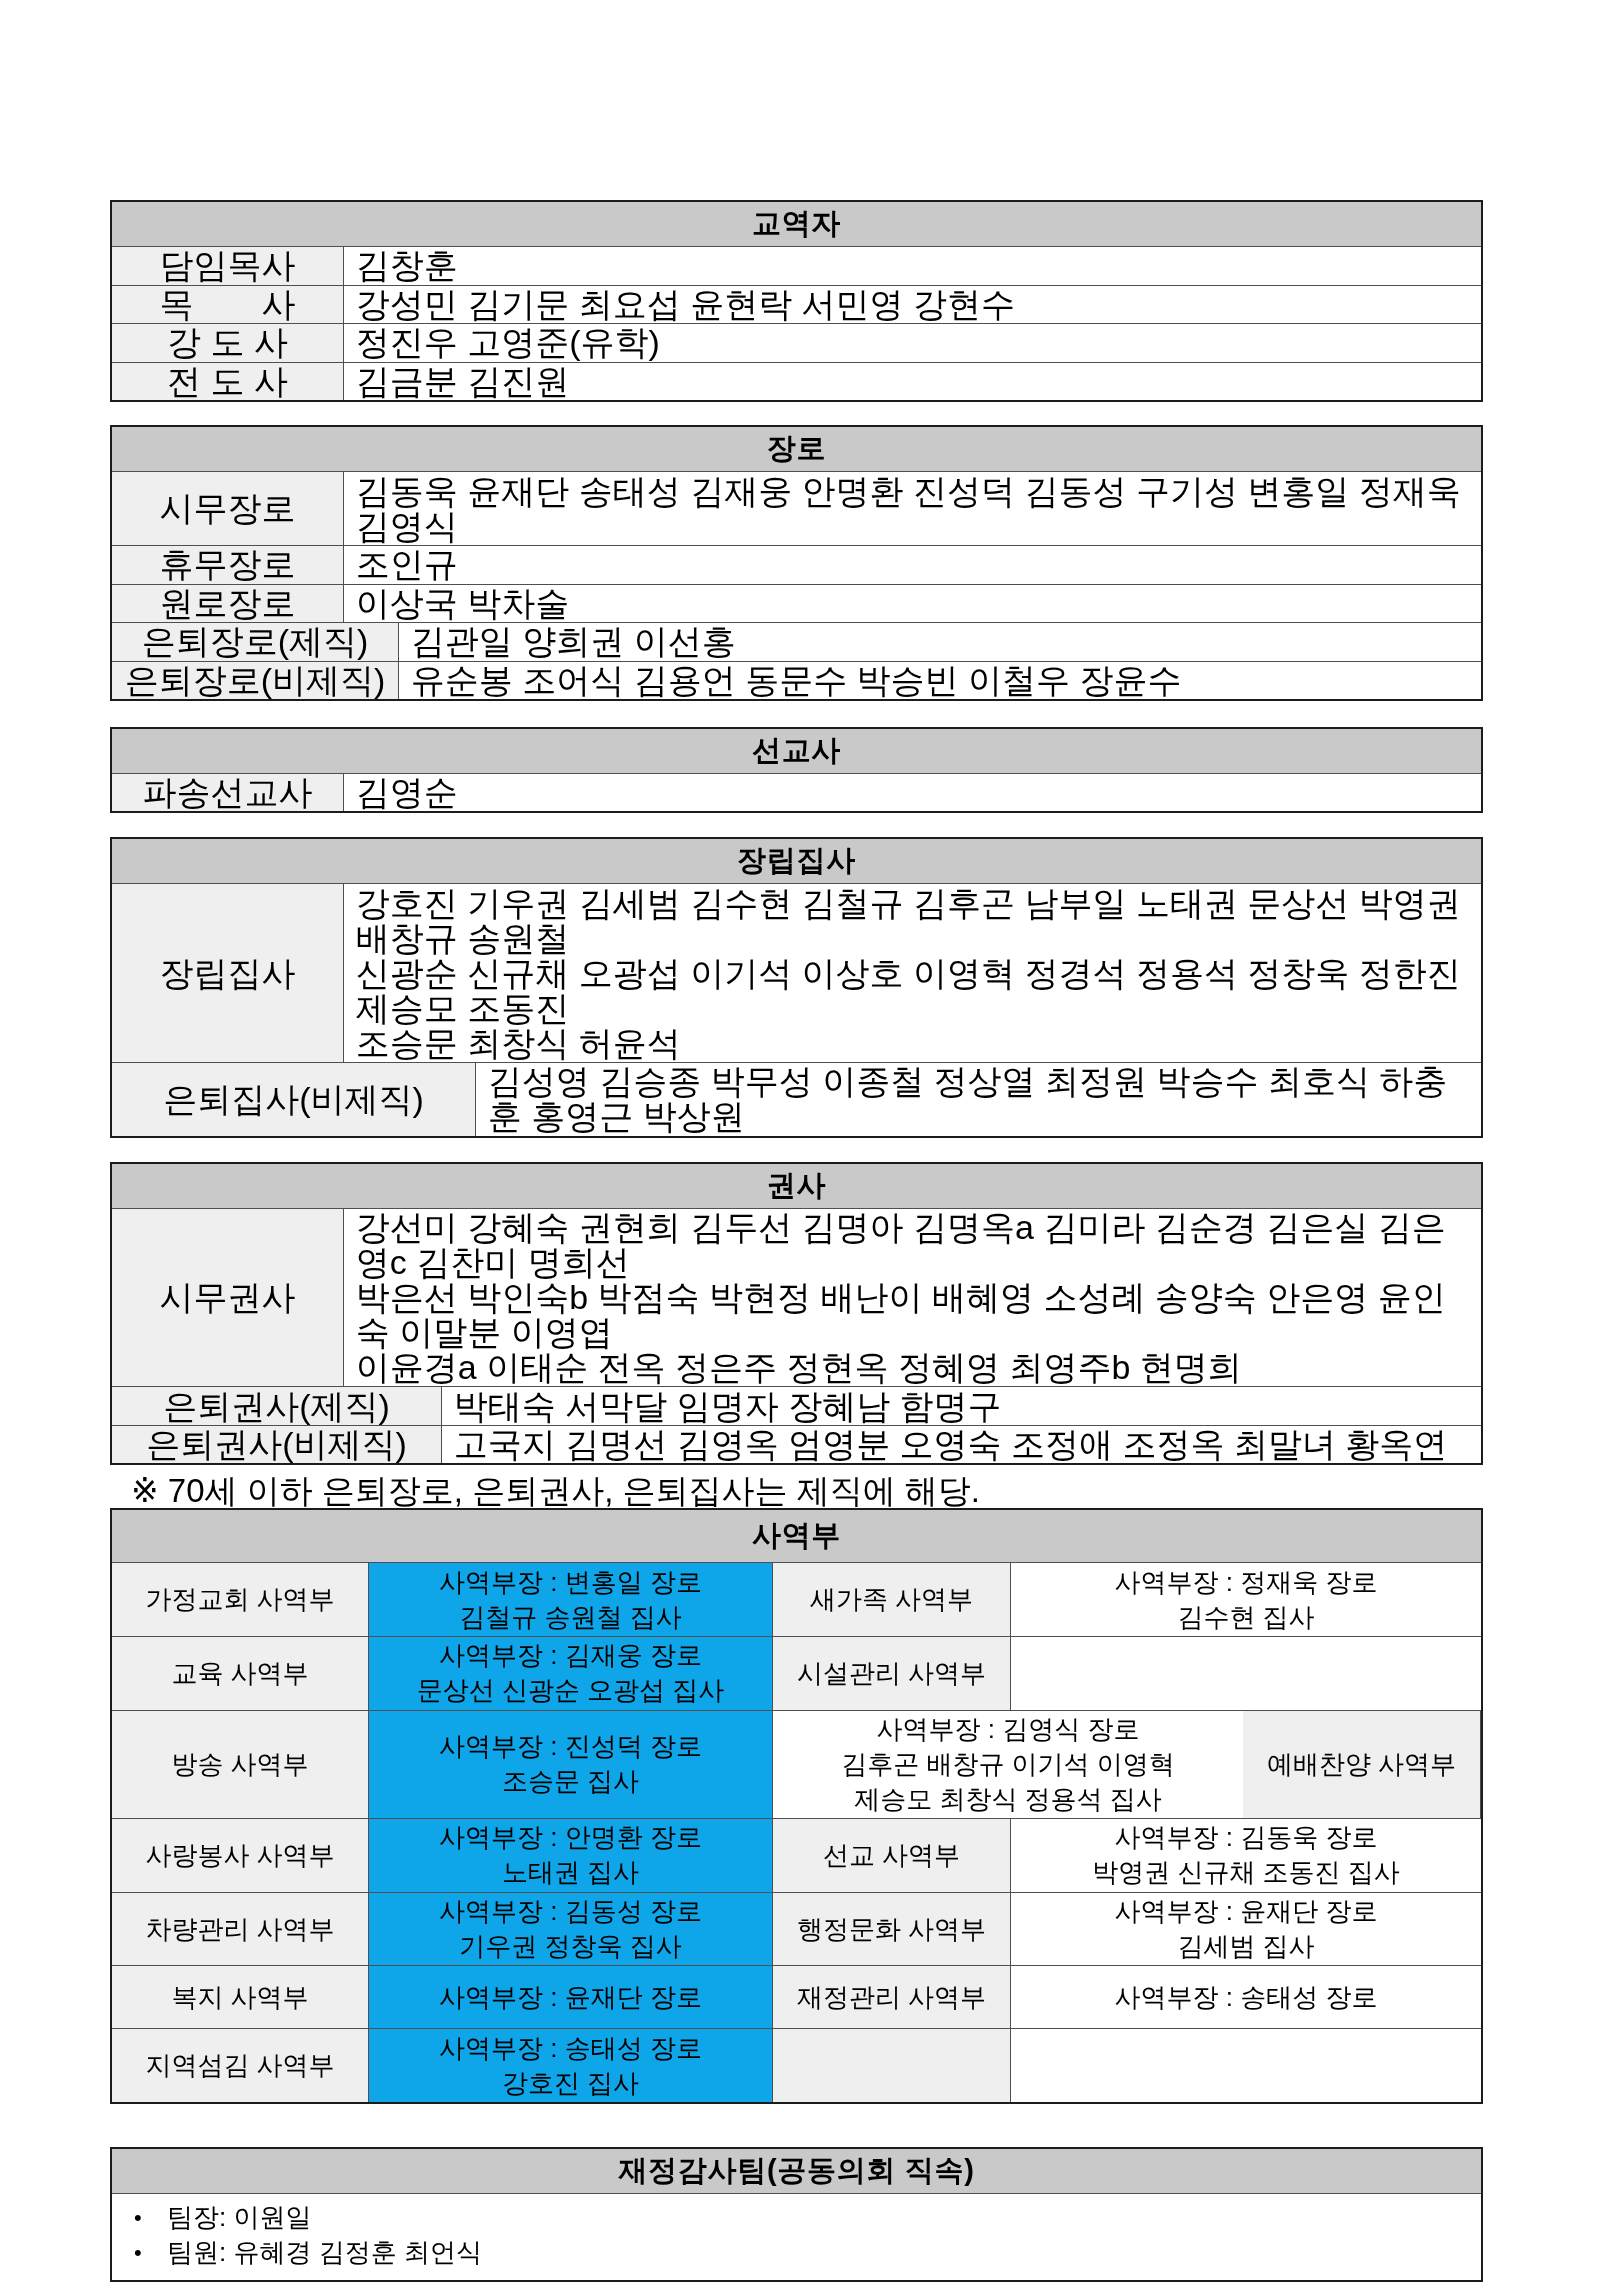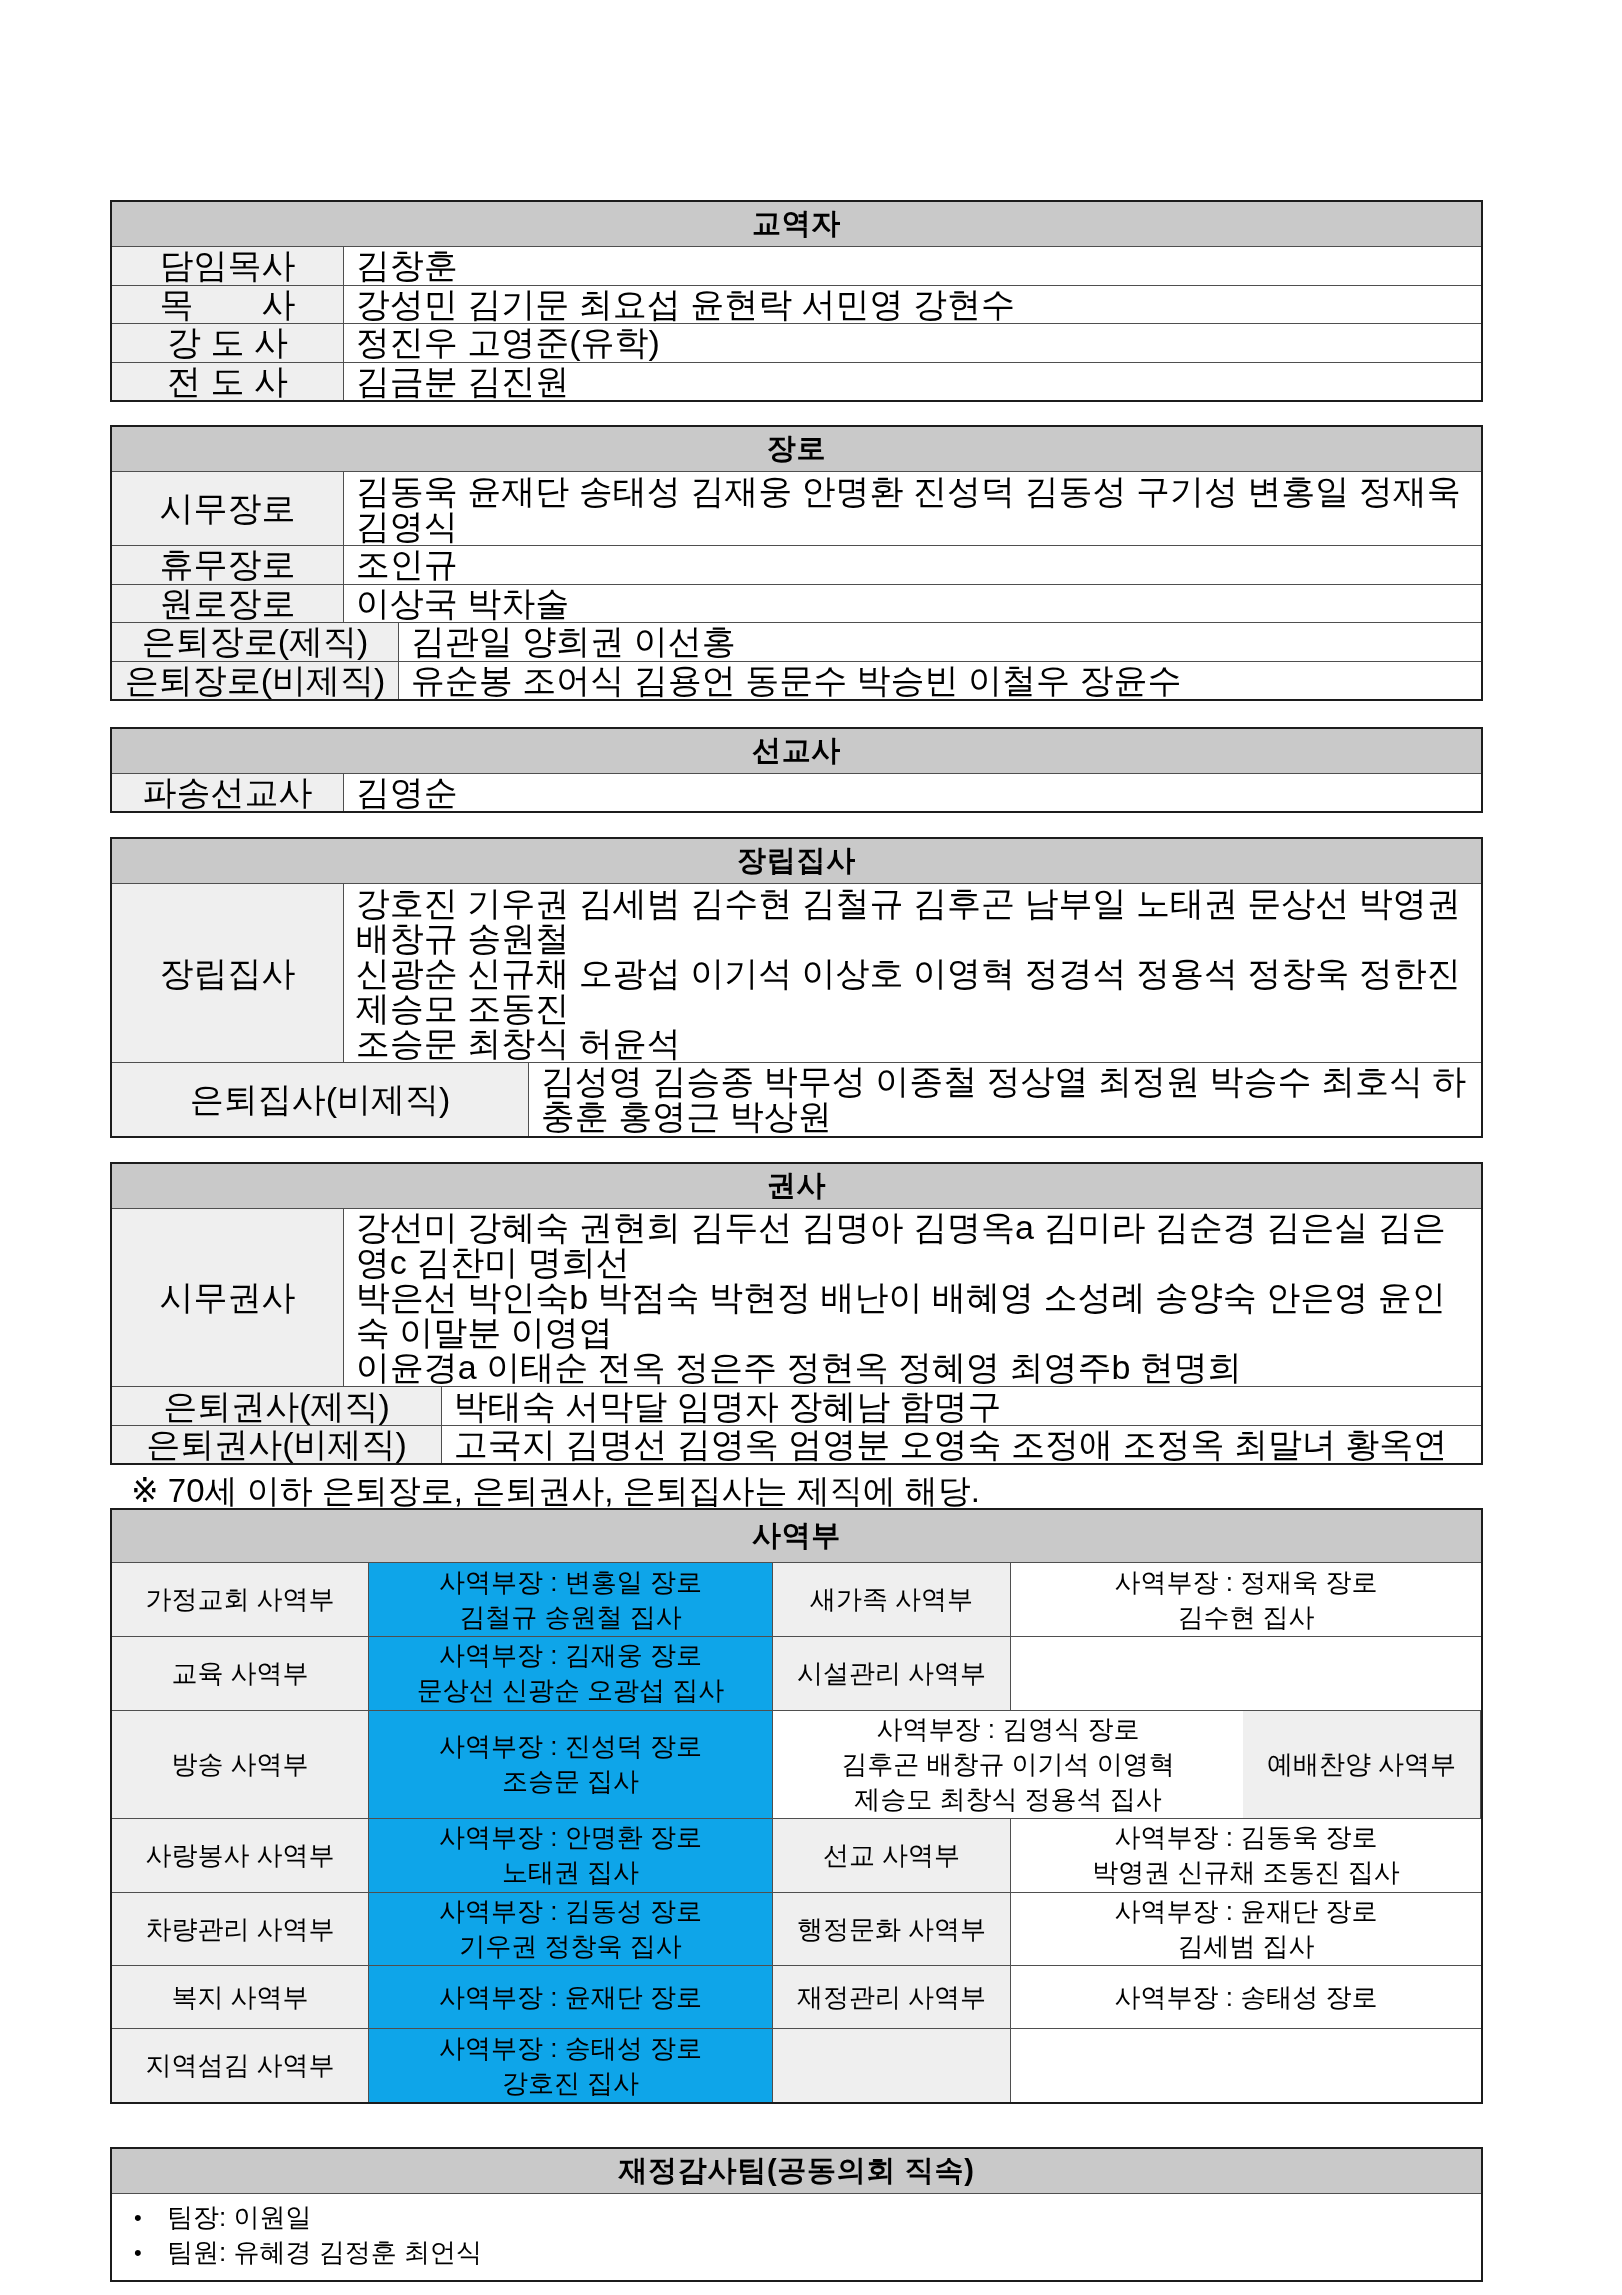--- a/index.html
+++ b/index.html
@@ -22,21 +22,21 @@
   }
   .row{display:flex;border-top:1.3px solid #4f4f4f;min-height:33px;}
   .cell{box-sizing:border-box;font-size:34px;line-height:35px;}
   .label{
     background:#efefef;border-right:1.3px solid #4f4f4f;
     display:flex;align-items:center;justify-content:center;
     text-align:center;flex:0 0 auto;padding:0 5.2px;
   }
   .lw355{width:232px;}
   .lw509{width:287px;}
-  .lw545{width:417px;}
+  .lw545{width:364px;}
   .lw505{width:330px;}
   .value{
     flex:1;display:flex;align-items:center;
     padding:1.3px 11.8px;white-space:pre-line;text-align:left;
   }
 
   .gap36{margin-top:23px;} .gap39{margin-top:25.5px;} .gap37{margin-top:24px;}
   .gap66{margin-top:43px;} .gap45{margin-top:20px;}
 
   .note{

